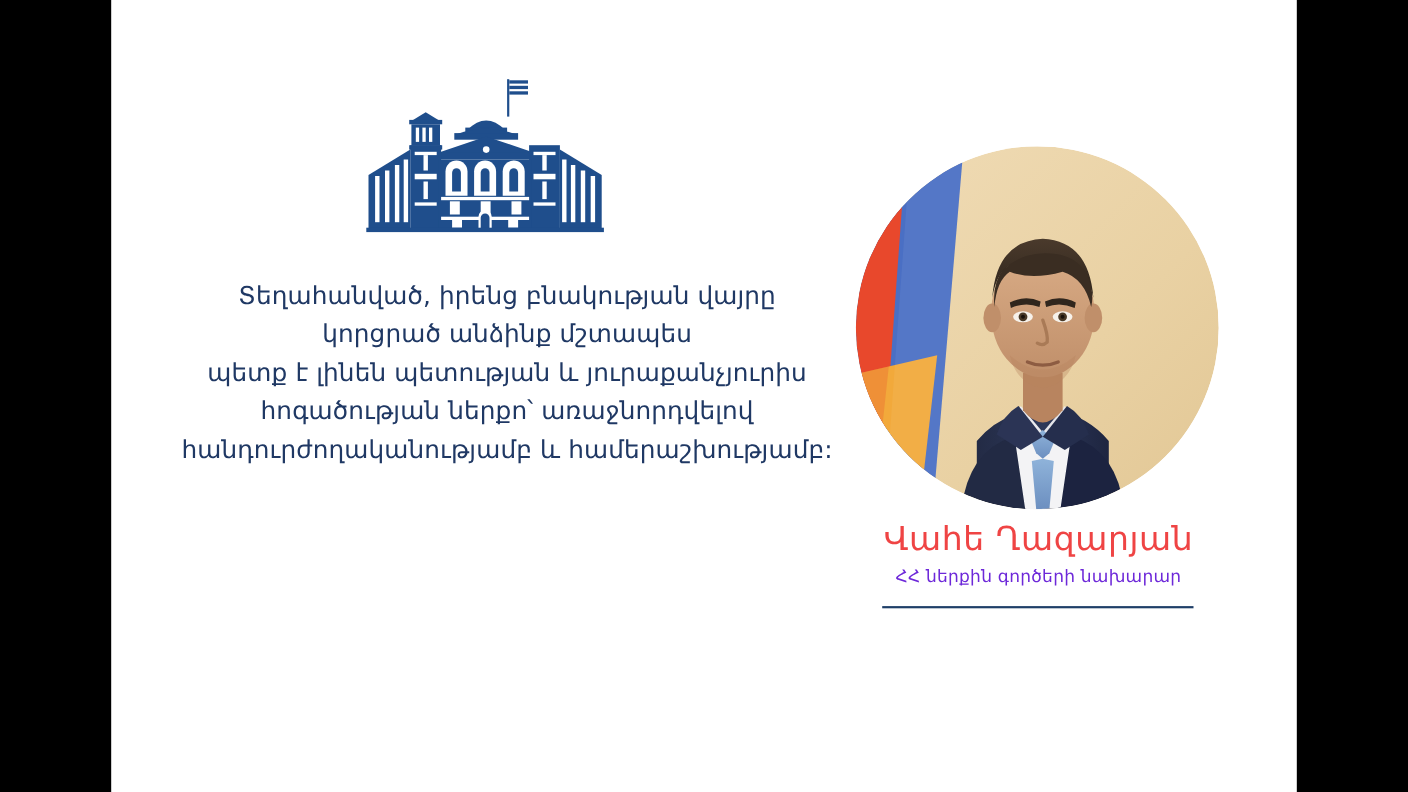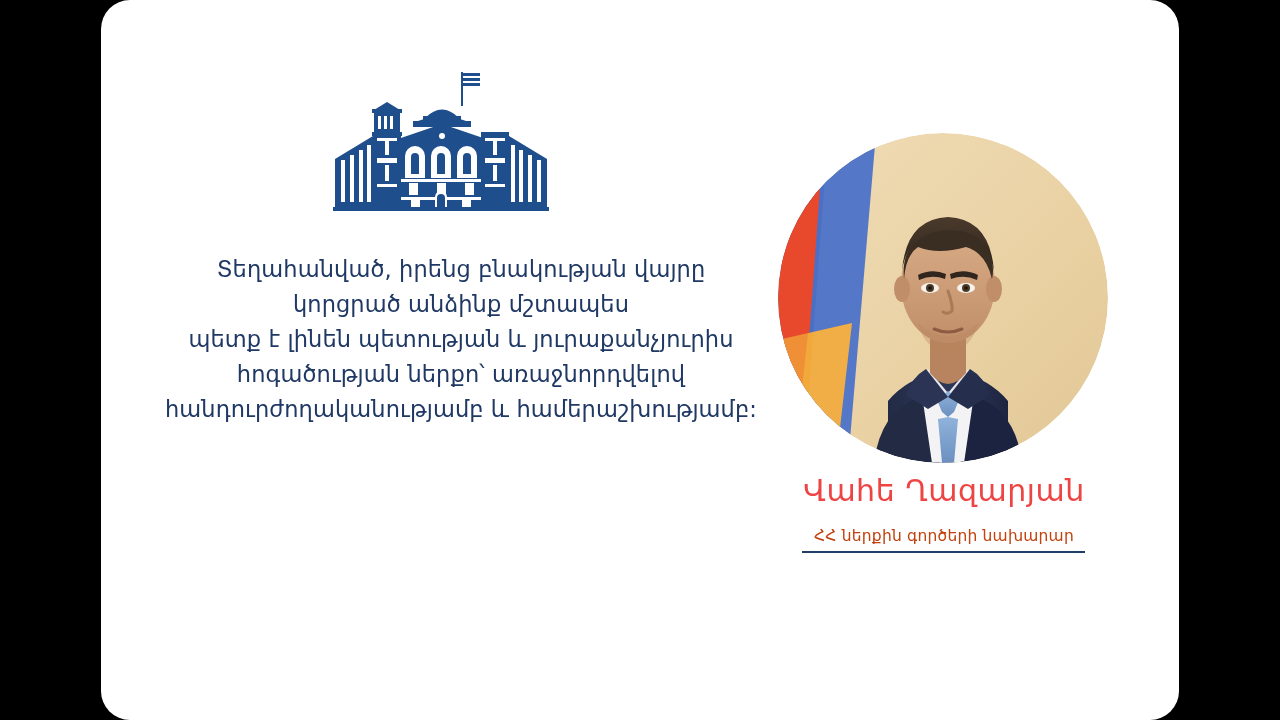--- a/index.html
+++ b/index.html
@@ -33,21 +33,20 @@
 
   
   #slide {
     position: absolute;
     left: 101px;
     top: 0;
     width: 1078px;
     height: 720px;
     background: #ffffff;
     z-index: 10;
-    border-radius: 29px;
   }
 
   
   #emblem {
     position: absolute;
     left: 228px;   
     top: 66px;
     width: 224px;
     height: 160px;
   }
@@ -92,27 +91,27 @@
   #name-line {
     color: #ef4444;
     font-family: "DejaVu Sans", sans-serif;
     font-size: 30px;
     line-height: 38px;
     font-weight: 400;
     letter-spacing: 0.5px;
     white-space: nowrap;
   }
   #role-line {
-    color: #c2410c;
+    color: #6d28d9;
     font-family: "DejaVu Sans", sans-serif;
     font-size: 15.5px;
     line-height: 24px;
     font-weight: 400;
     letter-spacing: 0.2px;
-    margin-top: 14px;
+    margin-top: 2px;
     white-space: nowrap;
   }
   #caption-rule {
     position: absolute;
     left: 701px;   
     top: 551px;
     width: 283px;
     height: 2px;
     background: #1f3f68;
   }

